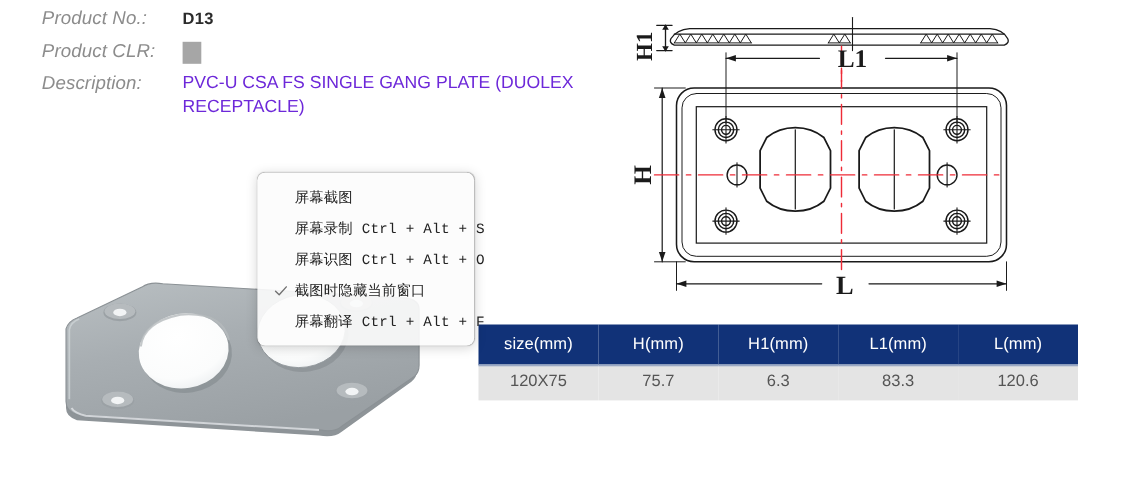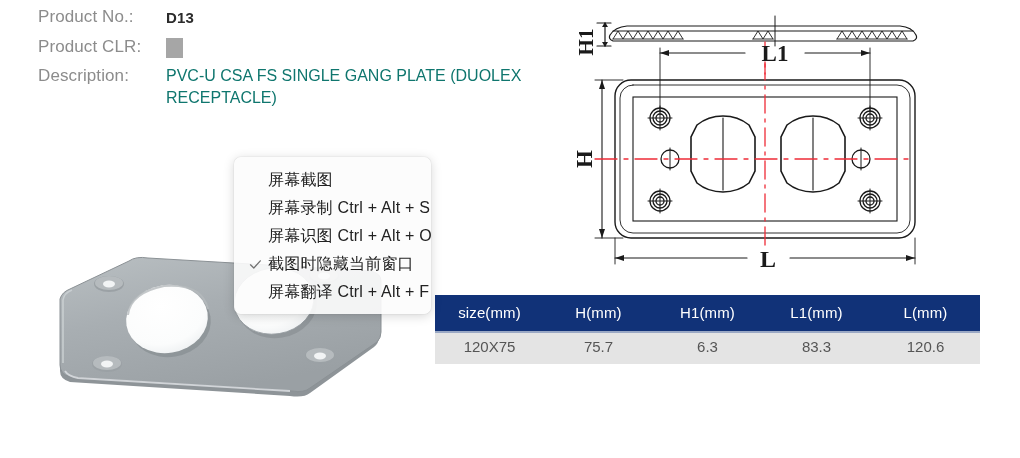--- a/index.html
+++ b/index.html
@@ -29,30 +29,31 @@
     margin-bottom: 7px;
   }
   .info-label {
     width: 128px;
     flex: 0 0 128px;
     color: #8c8c8c;
     font-size: 17px;
     line-height: 22px;
     letter-spacing: .1px;
     white-space: nowrap;
+    font-style: italic;
   }
   .info-value-strong {
     color: #2b2b2b;
     font-size: 15px;
     font-weight: bold;
     line-height: 23px;
     letter-spacing: .2px;
   }
   .info-value-desc {
-    color: #0f766e;
+    color: #6d28d9;
     font-size: 16px;
     line-height: 22px;
     max-width: 400px;
   }
   #color-swatch {
     width: 17px;
     height: 20px;
     background: #a6a6a6;
     margin-top: 2px;
   }
@@ -125,23 +126,24 @@
   }
   .menu-check {
     width: 26px;
     flex: 0 0 26px;
     display: flex;
     align-items: center;
     justify-content: center;
     color: #6d6d6d;
   }
   .menu-text {
-    font-size: 16px;
+    font-size: 13px;
     color: #222222;
     letter-spacing: .2px;
+    font-family: Liberation Mono, monospace;
   }
 </style>
 </head>
 <body>
 
 <div id="product-info">
 
   <div class="info-row">
     <div class="info-label">Product No.:</div>
     <div class="info-value-strong">D13</div>

